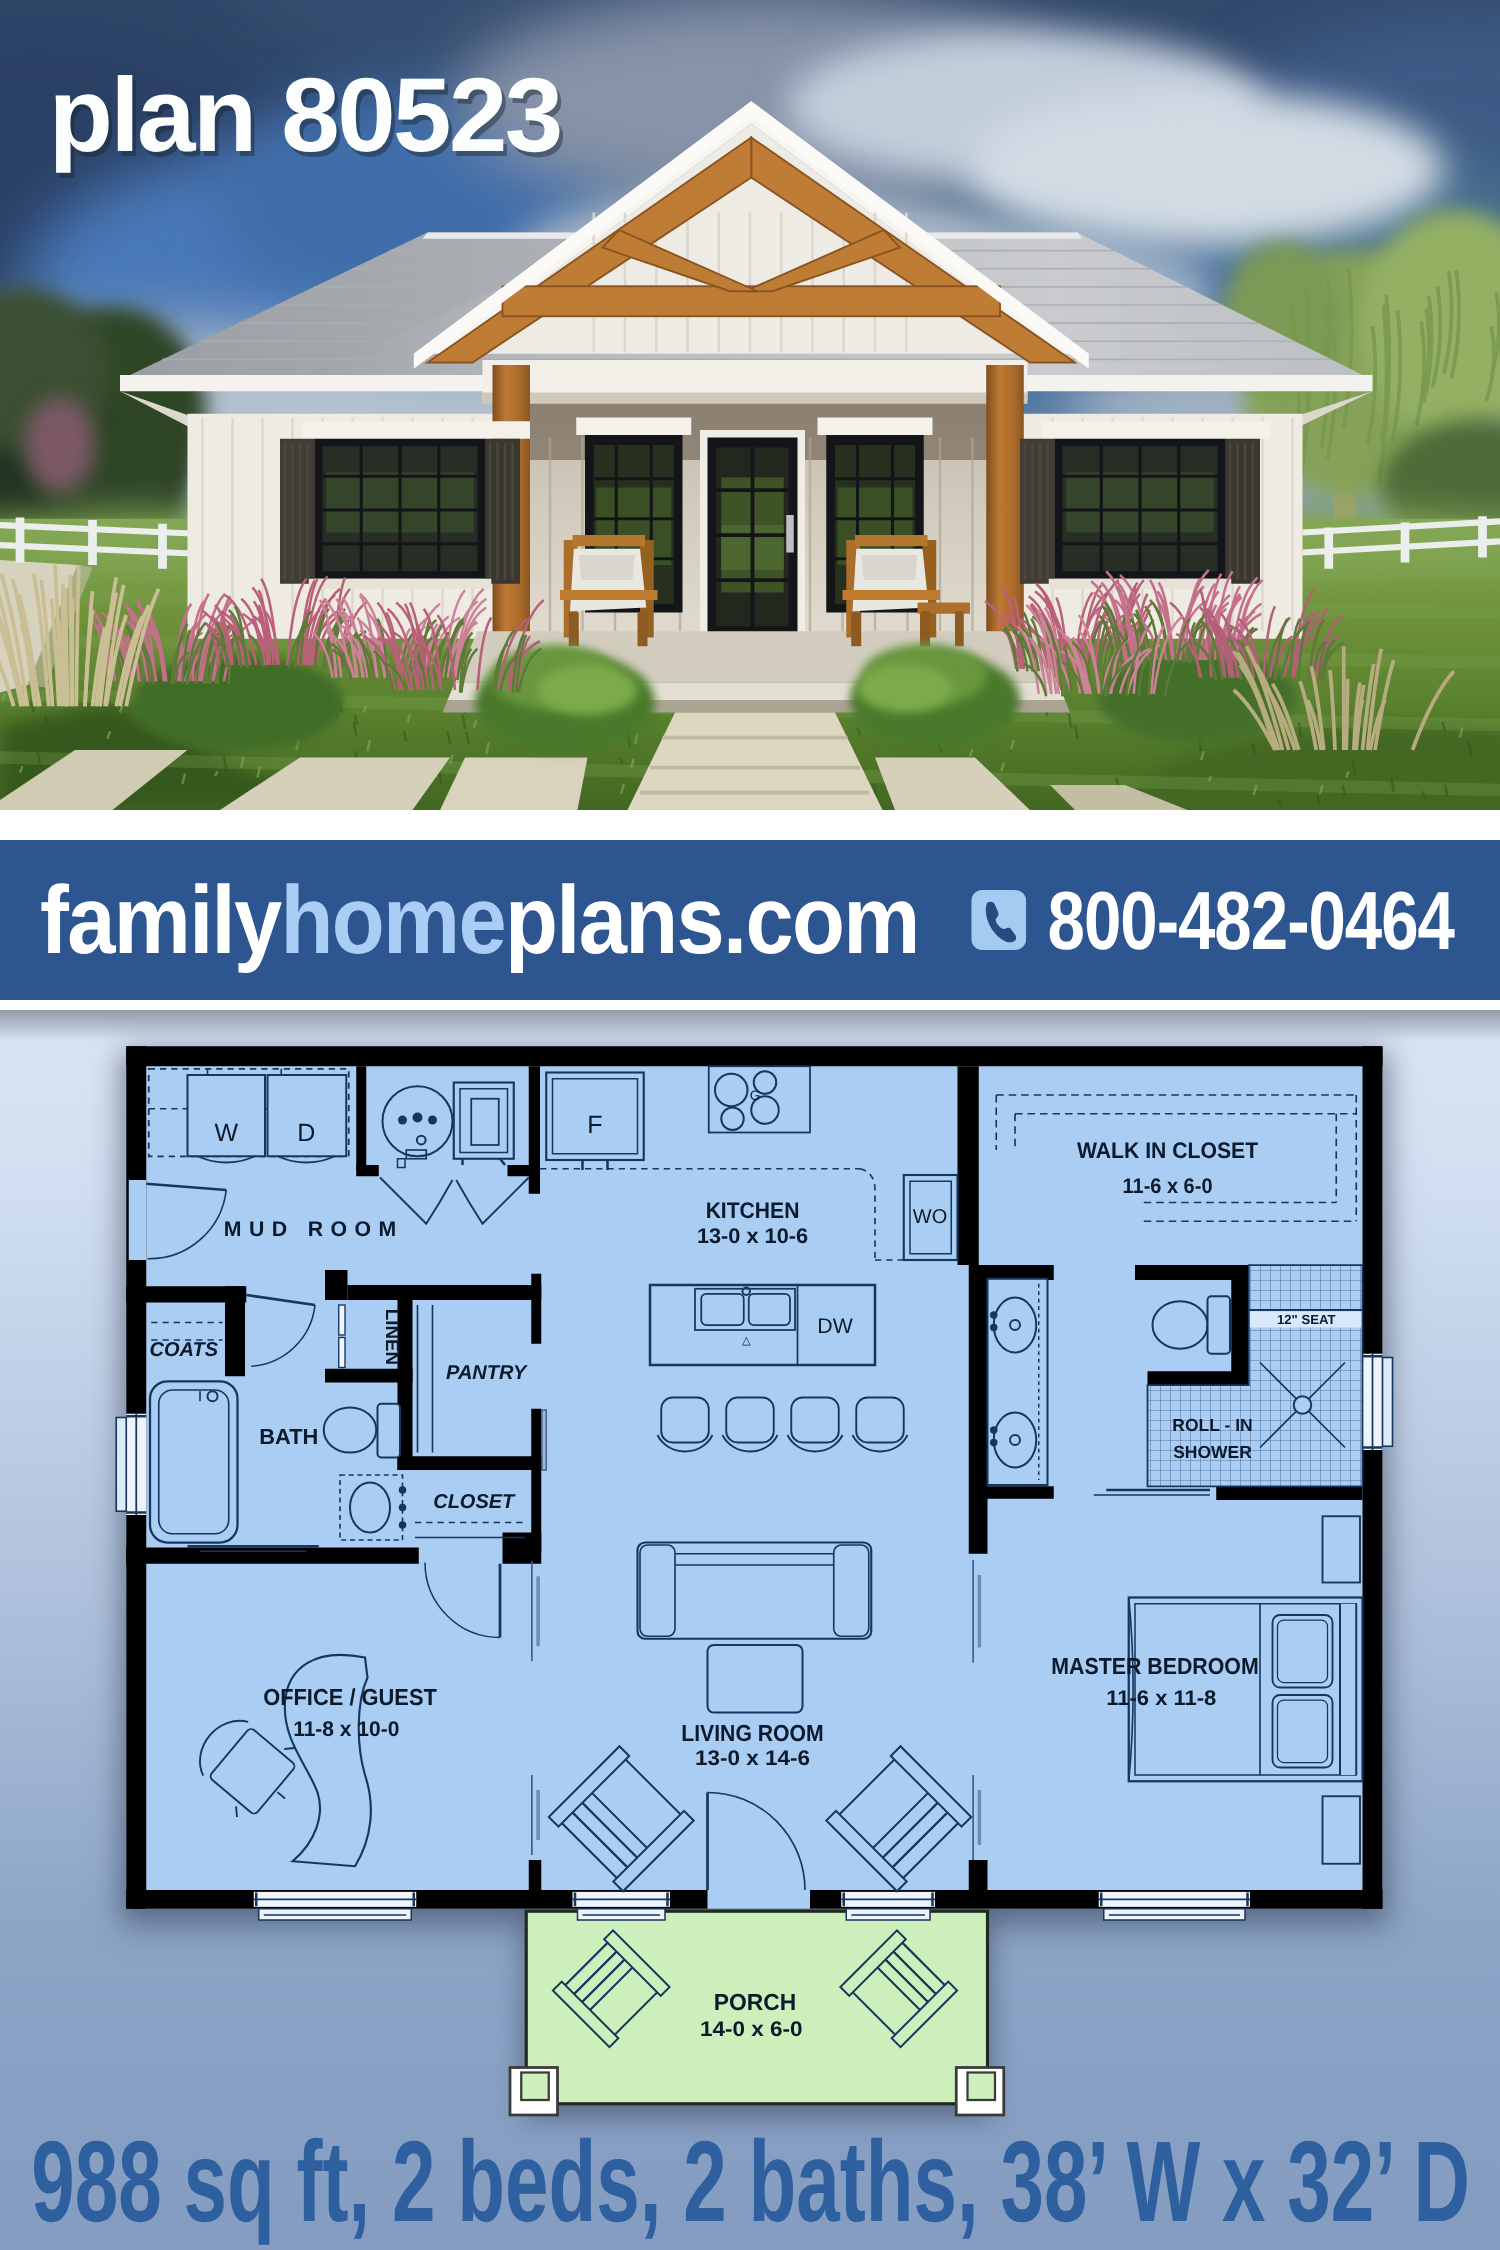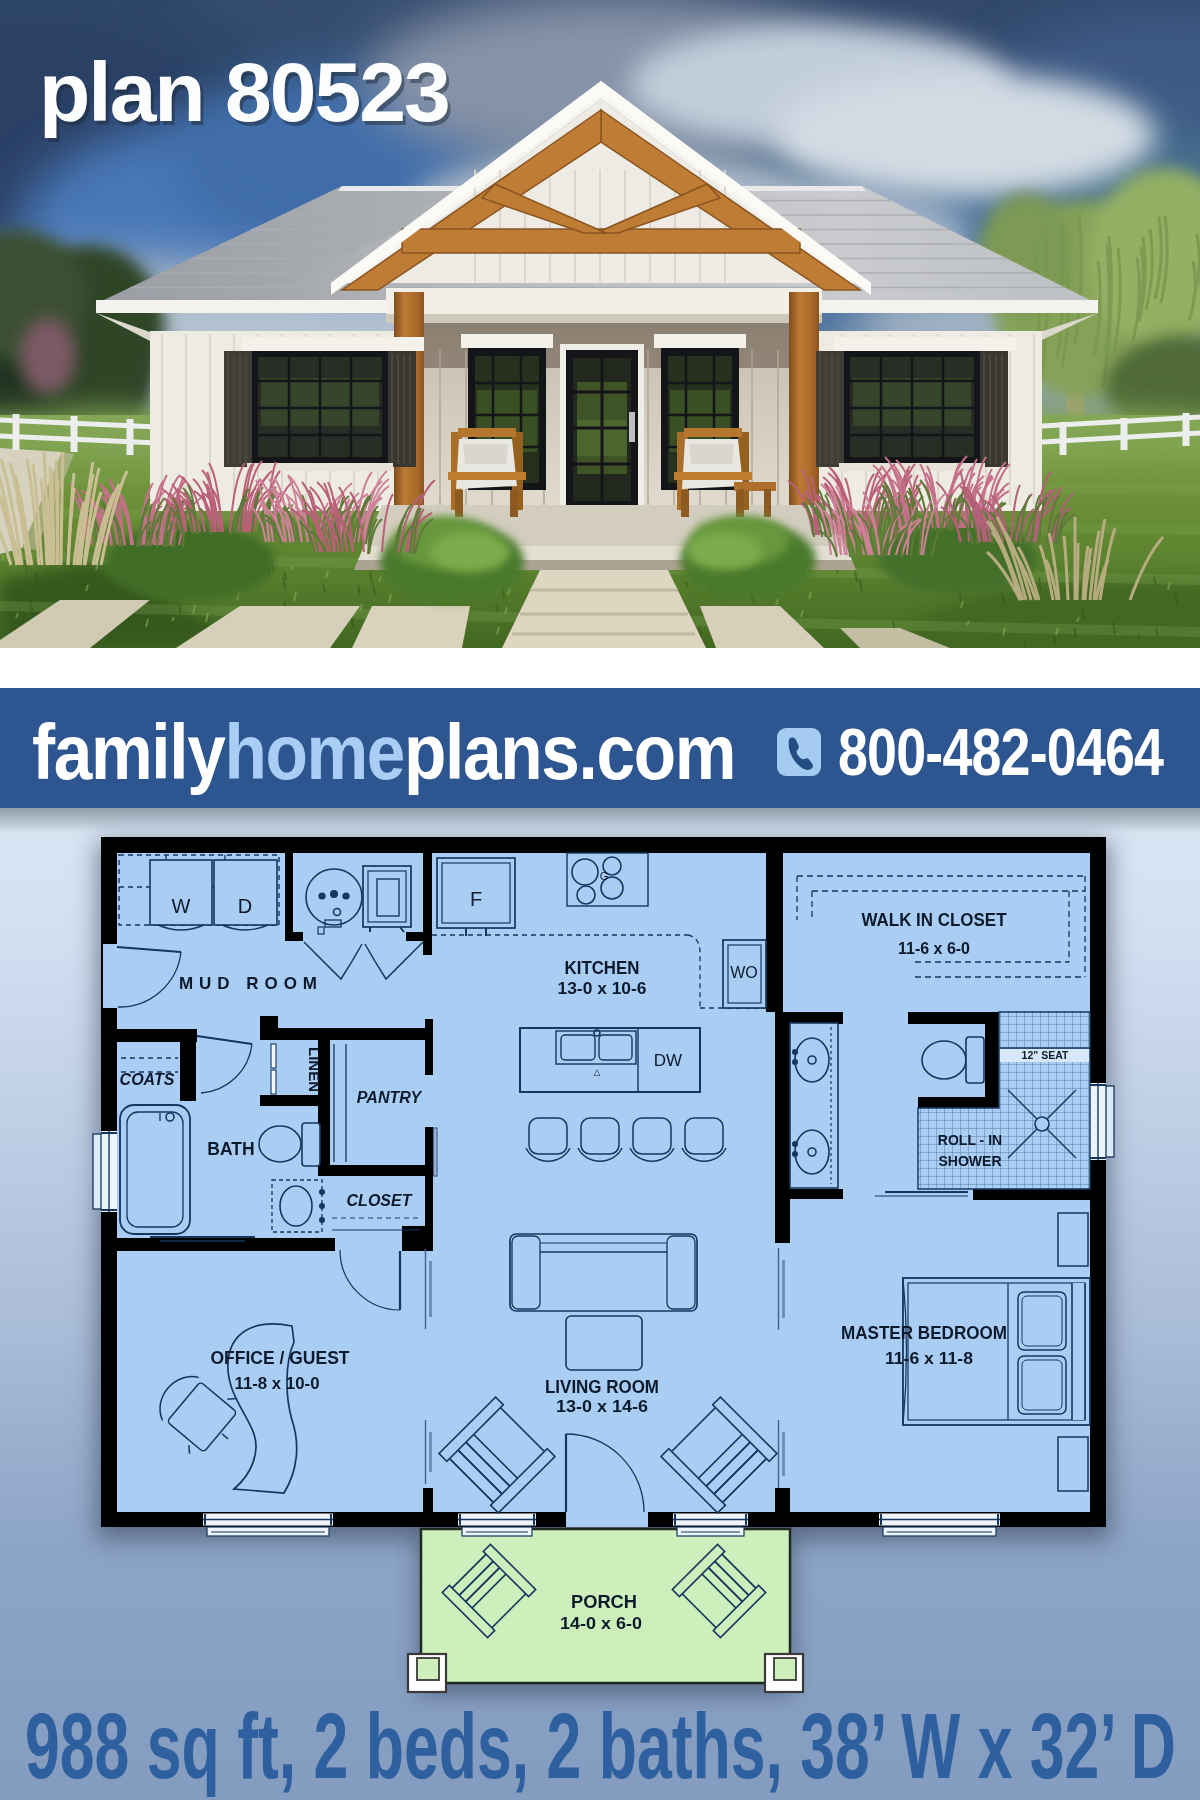--- a/index.html
+++ b/index.html
@@ -1,19 +1,19 @@
 <!DOCTYPE html>
 <html><head>
 <meta charset="utf-8">
 <style>
   html,body{margin:0;padding:0;}
   body{width:1200px;height:1800px;position:relative;overflow:hidden;
        font-family:"Liberation Sans",sans-serif;background:#fff;}
   #photo{position:absolute;left:0;top:0;width:1200px;height:648px;}
-  #bar{position:absolute;left:0;top:688px;width:1200px;height:128px;background:#2d5690;}
+  #bar{position:absolute;left:0;top:672px;width:1200px;height:128px;background:#2d5690;}
   #plansec{position:absolute;left:0;top:808px;width:1200px;height:992px;
      background:linear-gradient(180deg,#cdd8e6 0px,#d9e4f3 30px,#d3e0f2 120px,#a9bcd8 520px,#8ca4c6 740px,#849cc0 992px);}
   #plantopshadow{position:absolute;left:0;top:808px;width:1200px;height:24px;
      background:linear-gradient(180deg,rgba(88,98,114,0.5),rgba(88,98,114,0));}
   #planshadow{position:absolute;left:101px;top:837px;width:1005px;height:690px;
      box-shadow:0 8px 22px 4px rgba(35,45,65,0.5);}
   #porchshadow{position:absolute;left:421px;top:1529px;width:369px;height:154px;
      box-shadow:0 8px 20px 3px rgba(35,45,65,0.45);}
   #plansvg{position:absolute;left:0;top:808px;width:1200px;height:992px;}
   #caption{position:absolute;left:25px;top:1694px;

